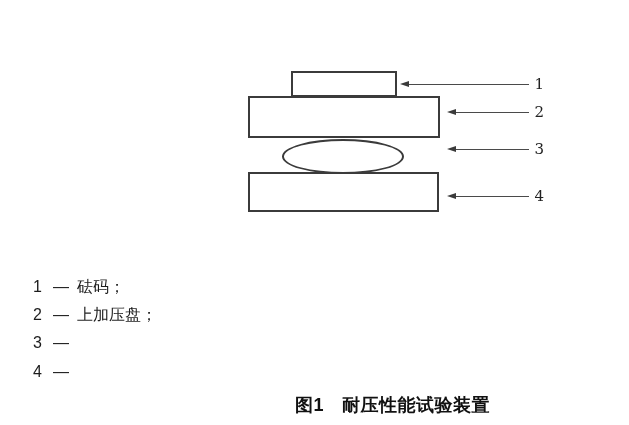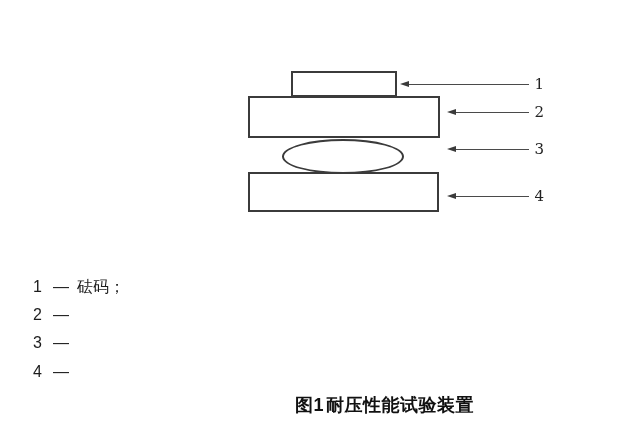--- a/index.html
+++ b/index.html
@@ -80,21 +80,21 @@
   
   .caption {
     position: absolute;
     left: 295px; top: 393px;
     font-size: 18px;
     font-weight: bold;
     color: #111111;
     white-space: nowrap;
     letter-spacing: 0.5px;
   }
-  .caption .figure-label { margin-right: 2px; }
+  .caption .figure-label { margin-right: 18px; }
 </style>
 </head>
 <body>
 
 <div class="page">
 
   <div>
     <div class="shape shape-weight"></div>
     <div class="shape shape-upper"></div>
     <div class="shape shape-bag"></div>
@@ -124,20 +124,21 @@
 
   <div>
     <div class="legend-row legend-row-1">
       <span class="legend-num">1</span>
       <span class="legend-sep">—</span>
       <span class="legend-label">砝码；</span>
     </div>
     <div class="legend-row legend-row-2">
       <span class="legend-num">2</span>
       <span class="legend-sep">—</span>
+      <span class="legend-label">上加压盘；</span>
     </div>
     <div class="legend-row legend-row-3">
       <span class="legend-num">3</span>
       <span class="legend-sep">—</span>
     </div>
     <div class="legend-row legend-row-4">
       <span class="legend-num">4</span>
       <span class="legend-sep">—</span>
     </div>
   </div>

